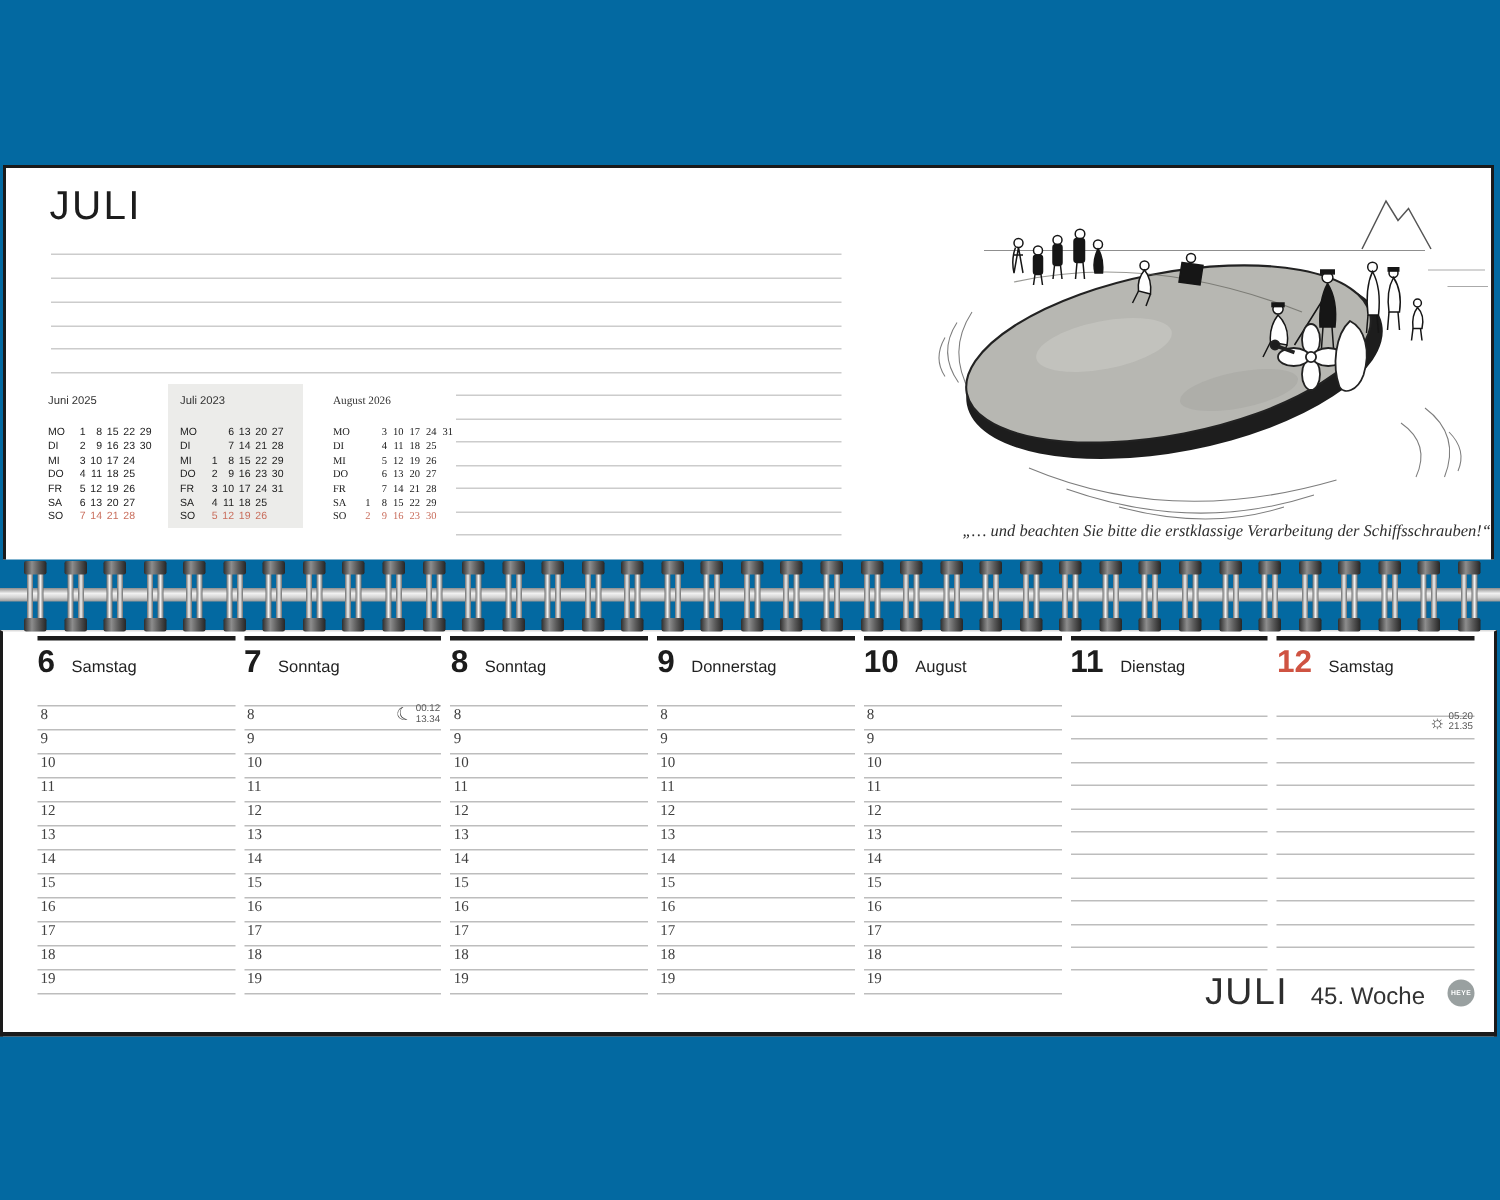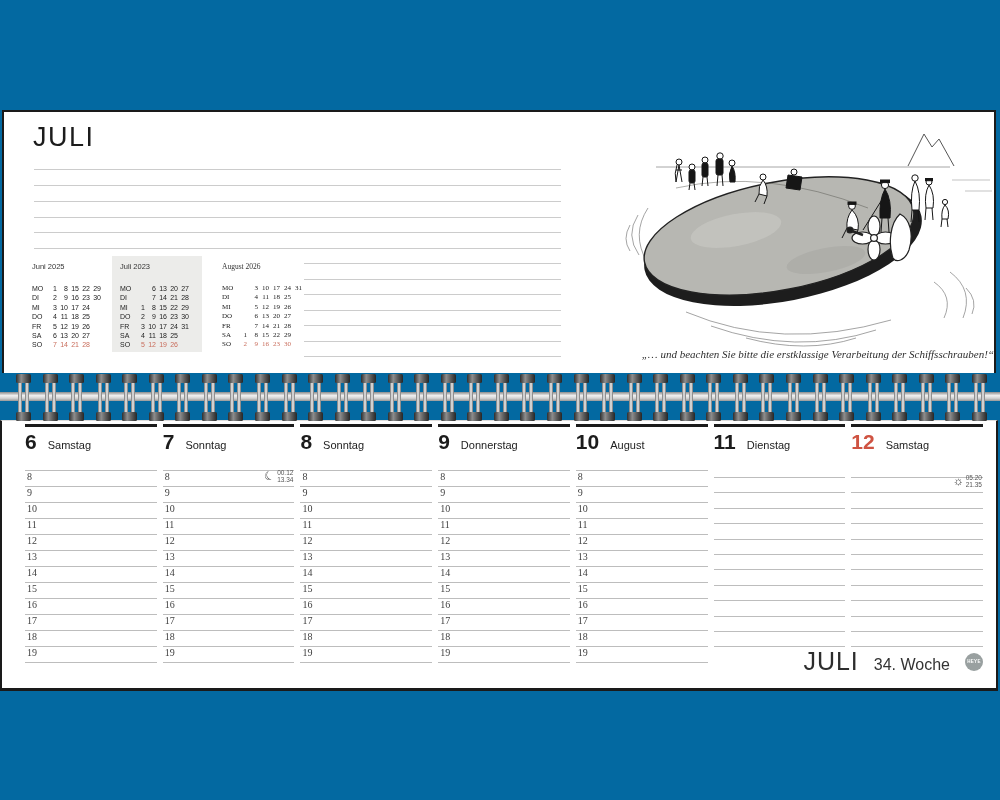--- a/index.html
+++ b/index.html
@@ -534,21 +534,21 @@
             <span class="astro-glyph">☼</span>
             <div class="astro-times">
               <div>05.20</div>
               <div>21.35</div>
             </div>
           </div>
         </div>
       </div>
     <div id="footer">
       <span id="footer-month">JULI</span>
-      <span id="footer-week">34. Woche</span>
+      <span id="footer-week">45. Woche</span>
       <span id="heye-logo" style="background: rgb(153, 160, 160);">HEYE</span>
     </div>
   </div>
 
   <div id="spiral">
     <div id="spiral-rail"></div>
   <div class="spiral-coil" style="left: 16px;">
         <div class="coil-wire left"></div>
         <div class="coil-wire right"></div>
         <div class="coil-cap top"></div>

